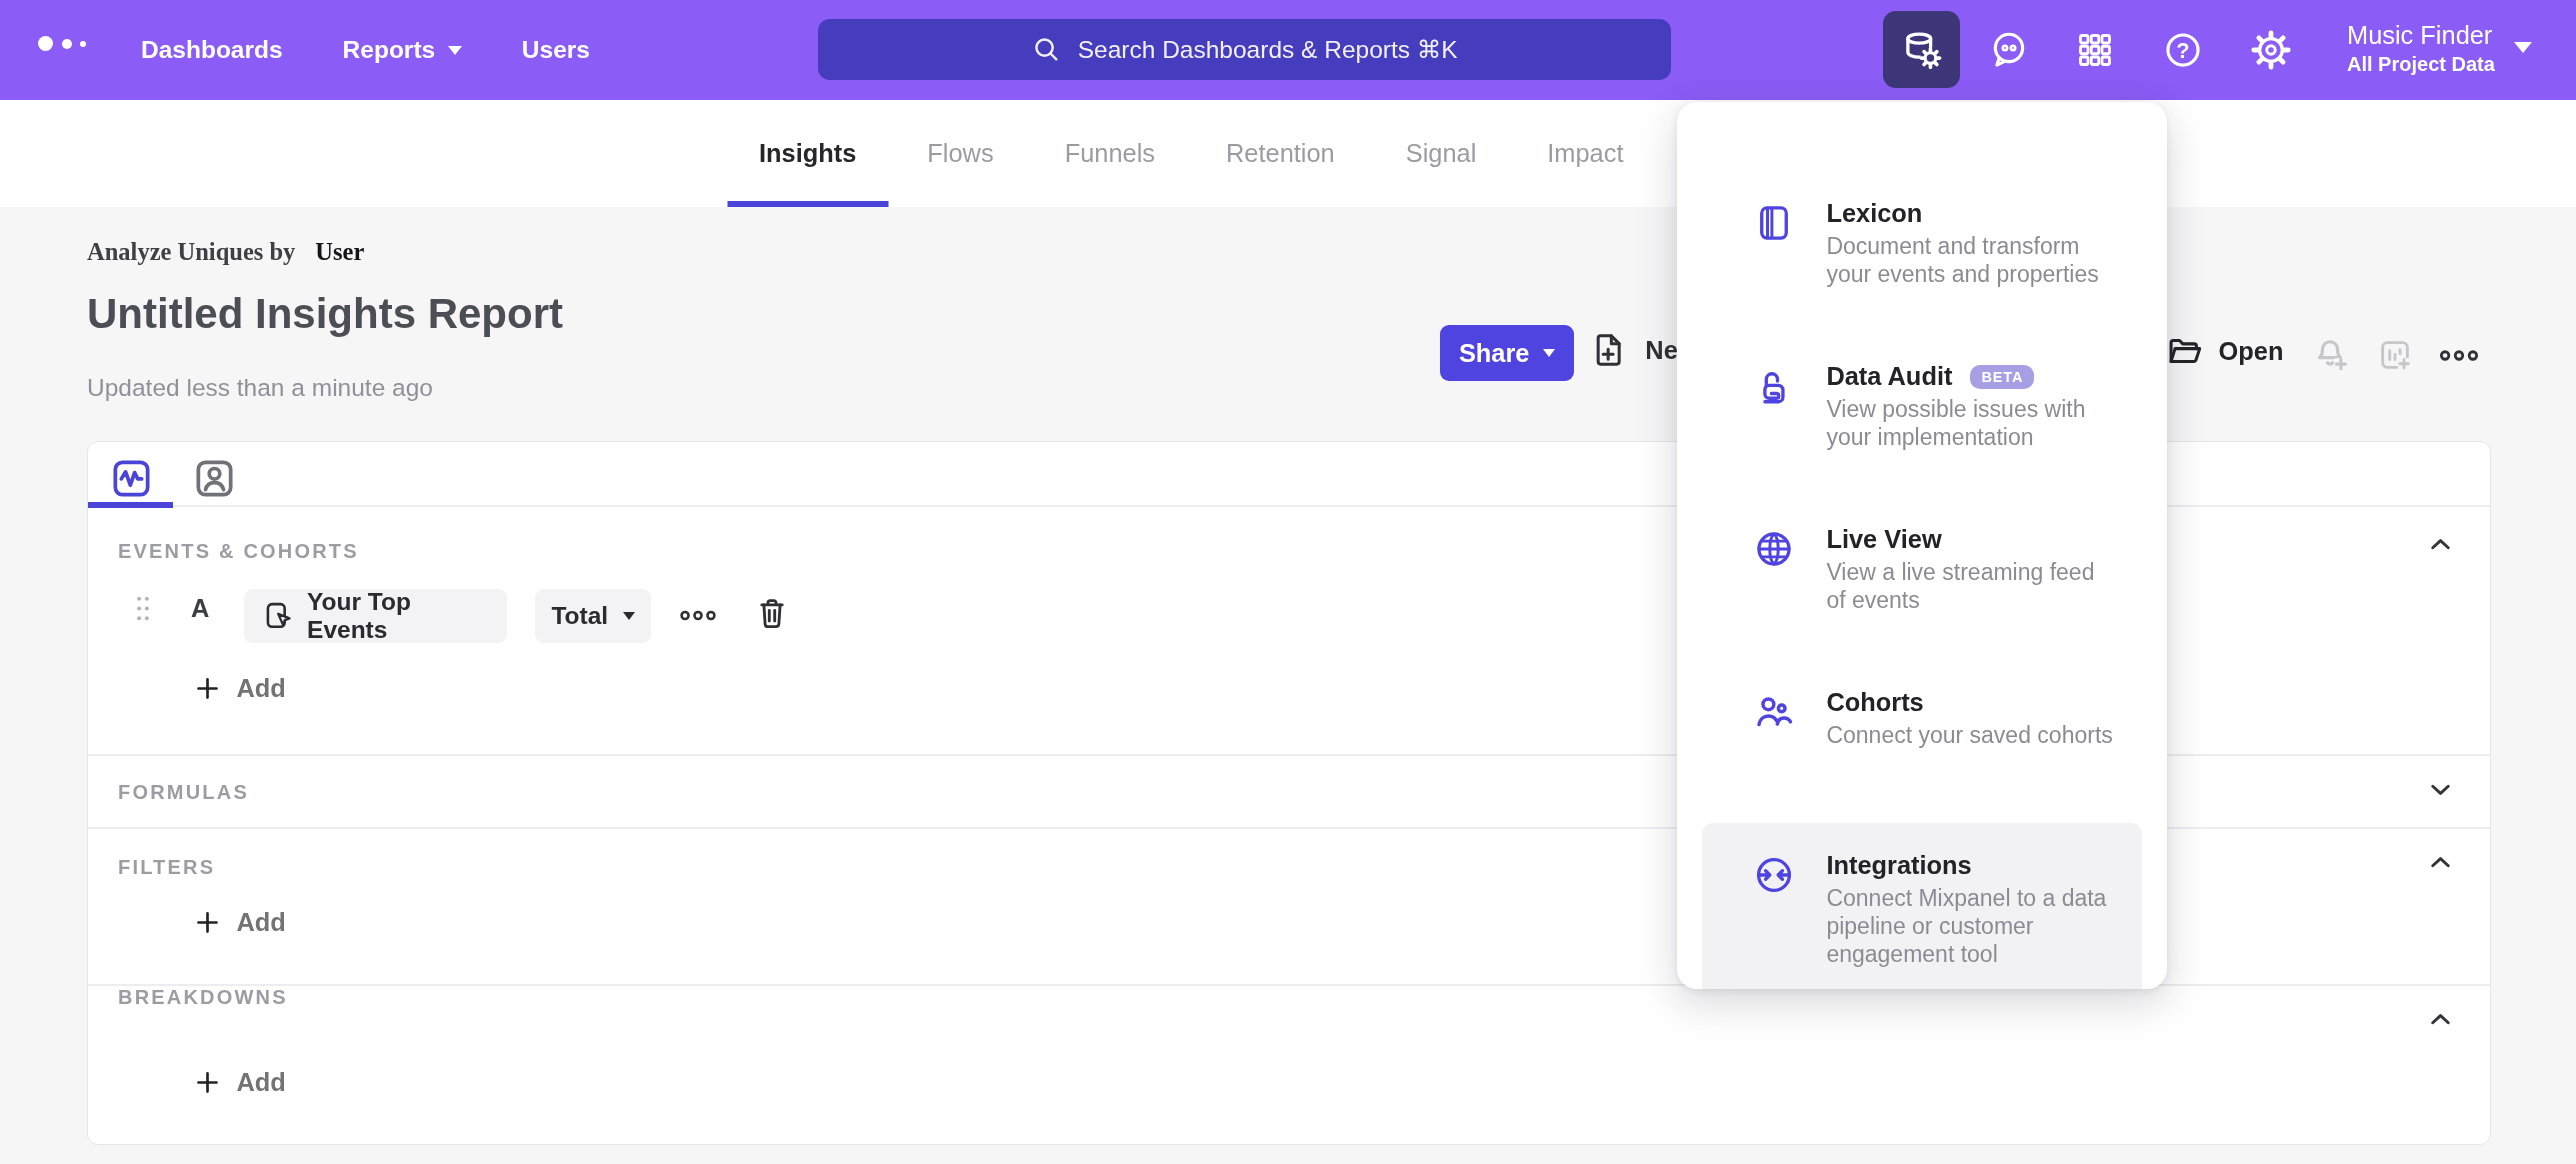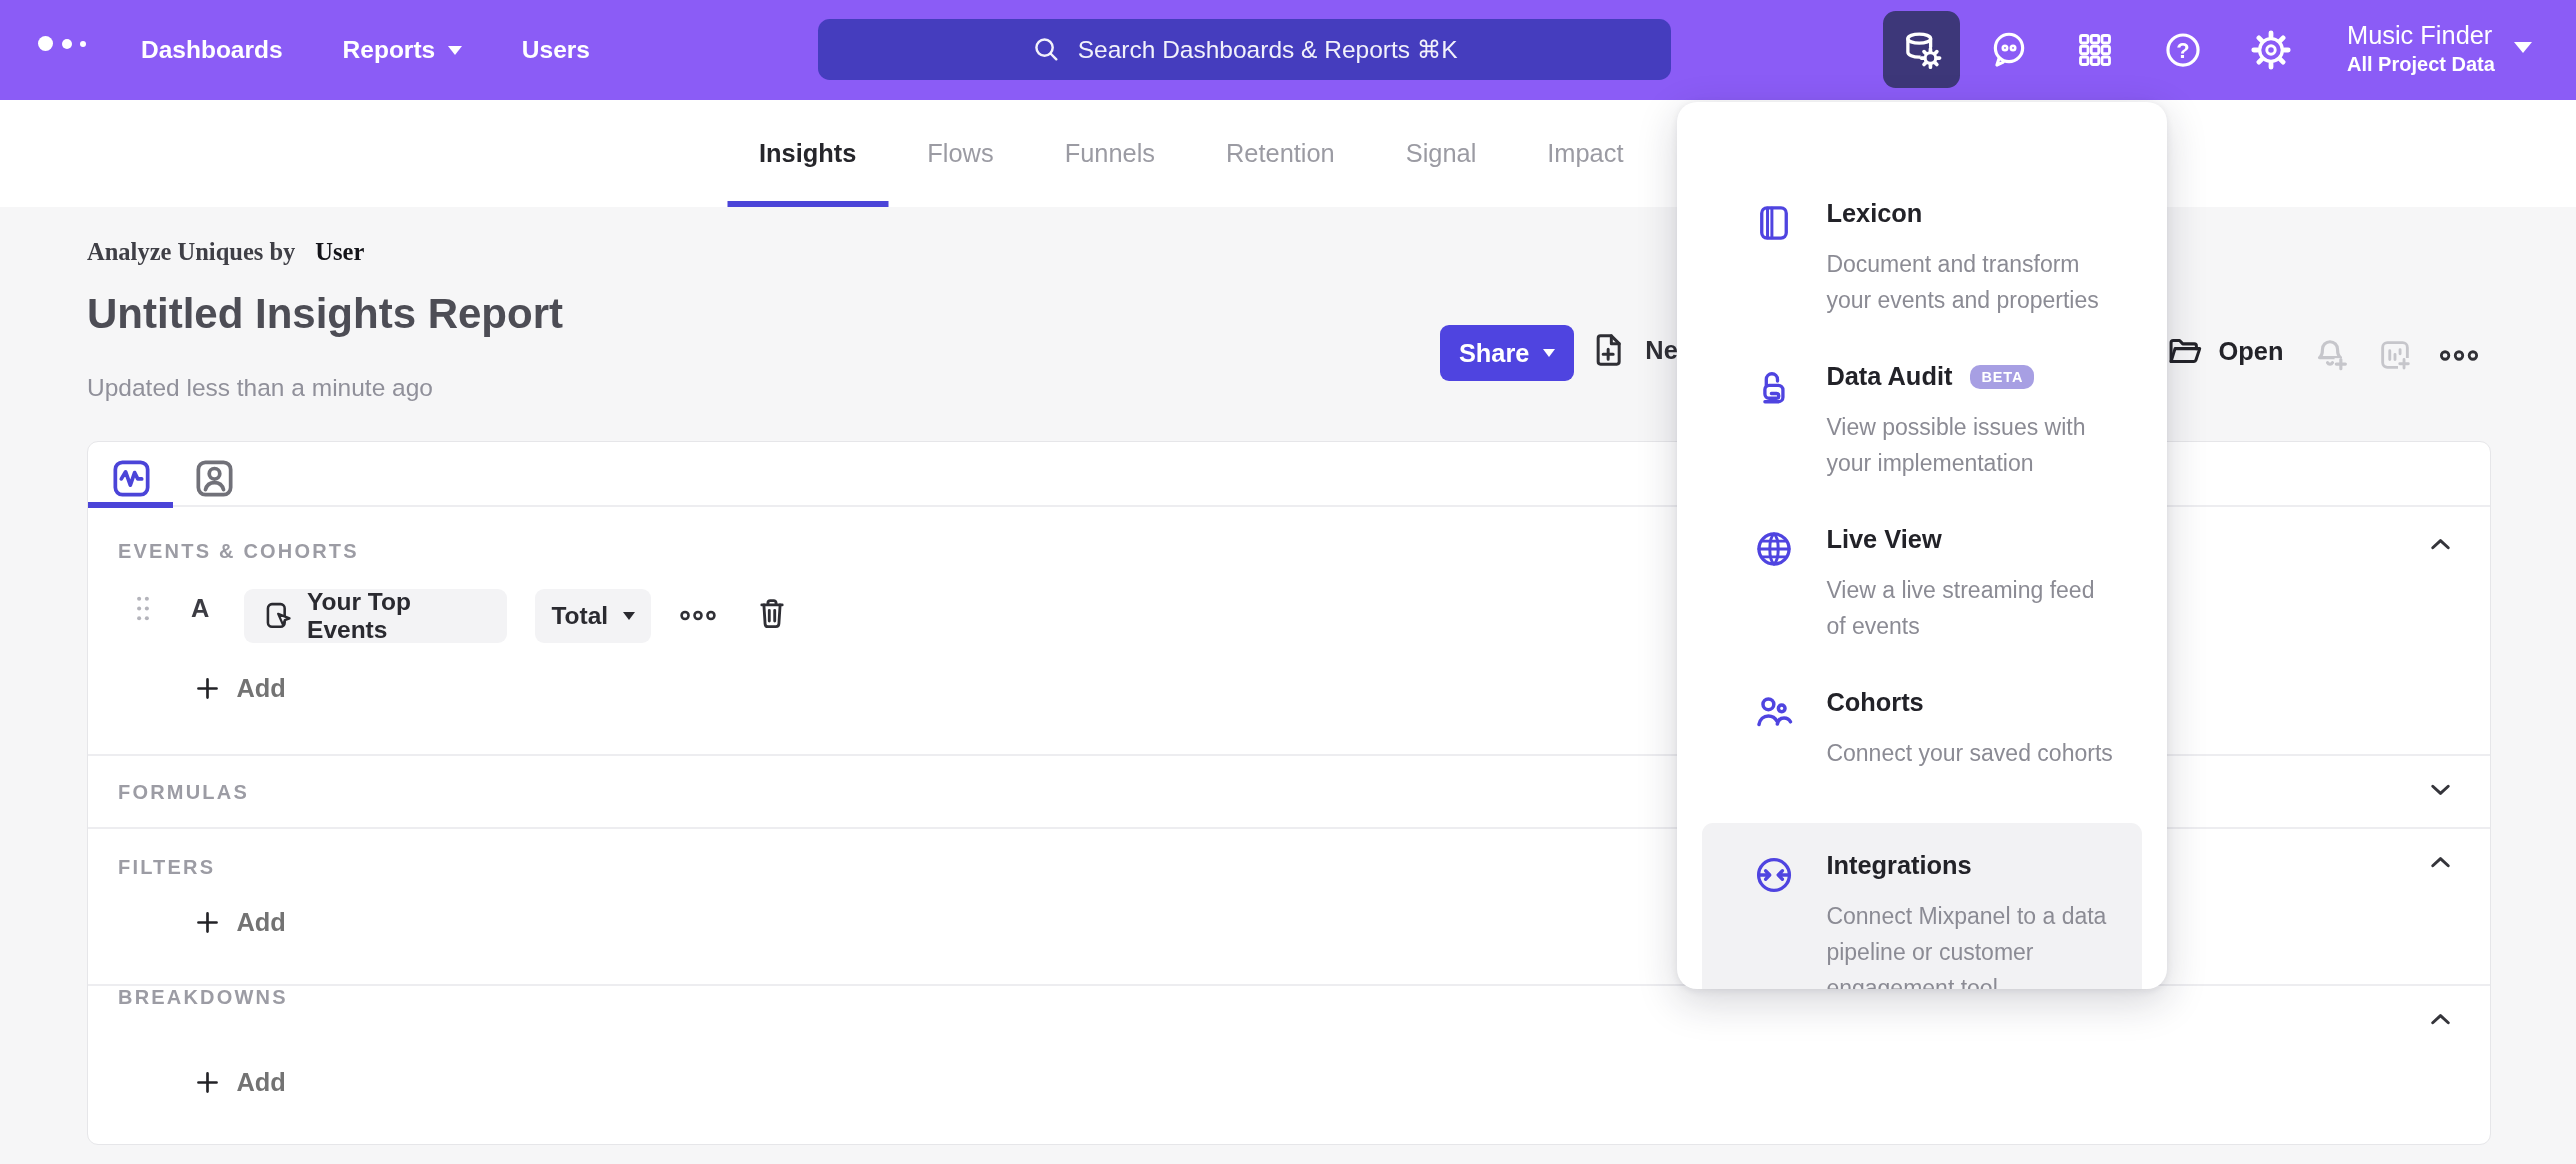--- a/index.html
+++ b/index.html
@@ -78,21 +78,21 @@
     box-shadow:0 12.7px 40px rgba(25,25,50,.18), 0 1.8px 7.3px rgba(25,25,50,.08);
     padding-top:69px;box-sizing:border-box;z-index:10;overflow:hidden;}
   .menu-item{box-sizing:border-box;height:163px;margin:0 25.4px;padding:27px 22px 0 51px;
     display:flex;gap:31px;border-radius:11px;cursor:pointer;}
   .menu-item.highlighted{background:#f2f2f4;height:auto;padding-bottom:31px;}
   .menu-ic{width:42px;flex:none;margin-top:3.6px;}
   .mi-title-row{display:flex;align-items:center;gap:18px;}
   .mi-title{font-size:25.4px;font-weight:700;color:#222228;line-height:31px;}
   .mi-badge{background:#a79fe3;color:#fff;font-size:14.5px;font-weight:700;letter-spacing:0.9px;
     padding:4px 11px;border-radius:10px;}
-  .mi-desc{font-size:23px;color:#8b8b94;line-height:36px;max-width:337px;margin-top:17px;}
+  .mi-desc{font-size:23px;color:#8b8b94;line-height:28px;max-width:337px;margin-top:3px;}
 </style>
 </head>
 <body>
 
 <div class="topbar">
   <div class="logo">
     <span class="d1"></span>
     <span class="d2"></span>
     <span class="d3"></span>
   </div>

